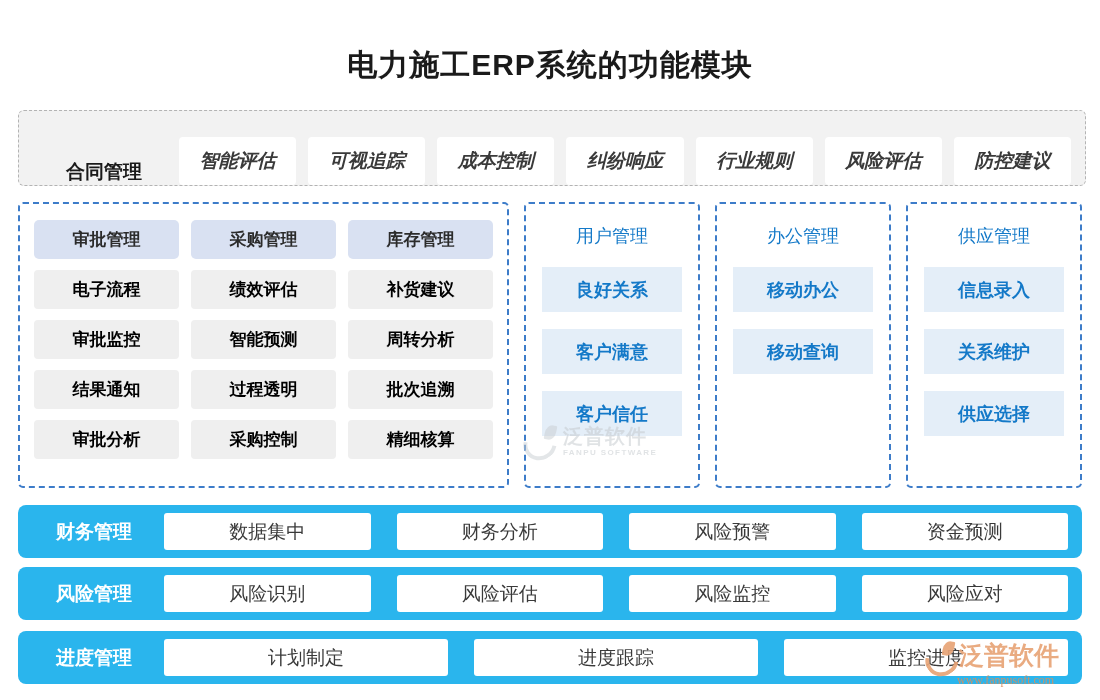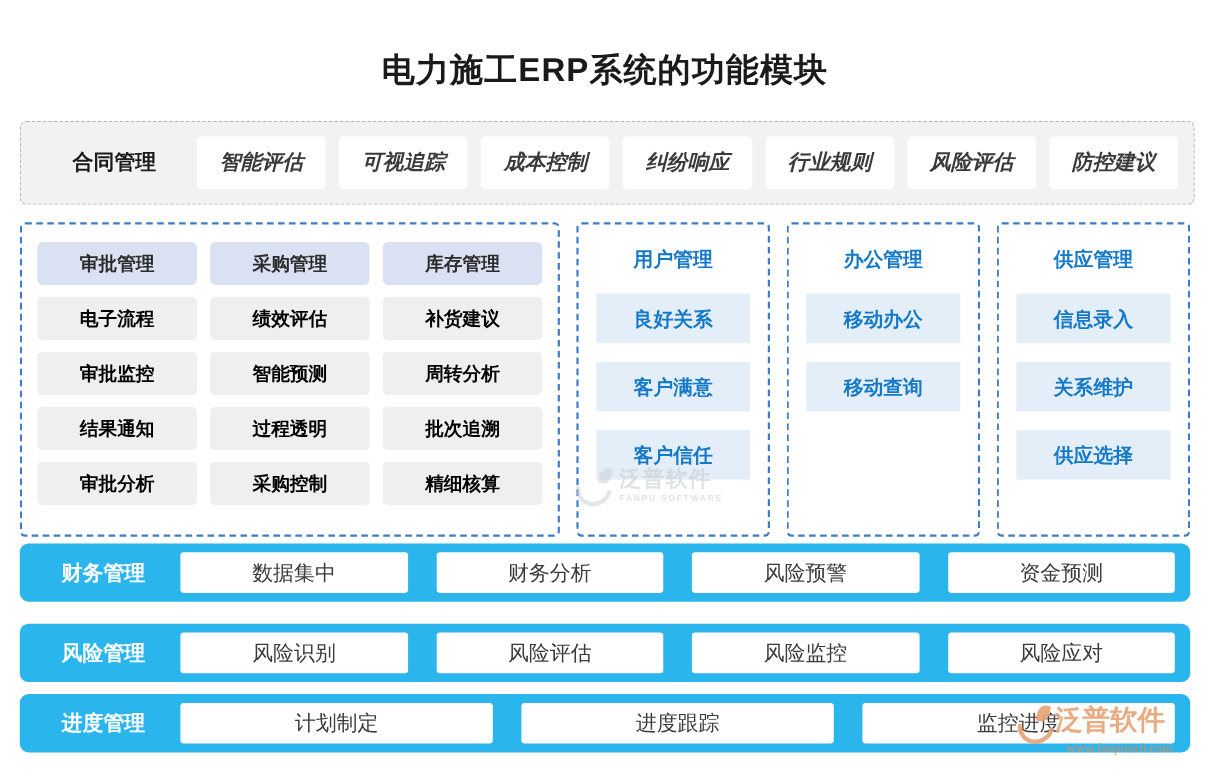--- a/index.html
+++ b/index.html
@@ -33,21 +33,21 @@
     position: absolute;
     left: 18px;
     top: 110px;
     width: 1068px;
     height: 76px;
     box-sizing: border-box;
     background: #f2f2f2;
     border: 1px dashed #b3b3b3;
     border-radius: 6px;
     display: flex;
-    align-items: center;
+    align-items: flex-end;
     padding: 0 10px;
   }
   .contract-label {
     flex: 0 0 auto;
     width: 150px;
     text-align: center;
     font-size: 19px;
     font-weight: bold;
     color: #1a1a1a;
   }
@@ -135,21 +135,21 @@
     display: flex;
     flex-direction: column;
     gap: 17px;
   }
   .panel-blue .blue-head {
     height: 28px;
     display: flex;
     align-items: center;
     justify-content: center;
     font-size: 18px;
-    font-weight: bold;
+    font-weight: normal;
     color: #1479c8;
   }
   .panel-blue .blue-item {
     height: 45px;
     background: #e4eef8;
     display: flex;
     align-items: center;
     justify-content: center;
     font-size: 18px;
     font-weight: bold;
@@ -162,21 +162,21 @@
     left: 18px;
     width: 1064px;
     height: 53px;
     box-sizing: border-box;
     background: #2ab5ed;
     border-radius: 8px;
     display: flex;
     align-items: center;
     padding: 0 14px 0 6px;
   }
-  .cyan-row.r1 { top: 494px; }
+  .cyan-row.r1 { top: 505px; }
   .cyan-row.r2 { top: 567px; }
   .cyan-row.r3 { top: 631px; }
 
   .cyan-label {
     flex: 0 0 auto;
     width: 140px;
     text-align: center;
     font-size: 19px;
     font-weight: bold;
     color: #ffffff;
@@ -249,21 +249,21 @@
   .wm-corner .wm-cn {
     font-size: 25px;
     font-weight: bold;
     color: #e8a477;
     letter-spacing: 0px;
     line-height: 1;
   }
   .wm-corner .wm-url {
     font-size: 12px;
     color: #d98f5e;
-    margin-left: 44px;
+    margin-left: 32px;
     margin-top: 3px;
     font-family: "Liberation Serif", serif;
   }
 
   
   .logo-swoosh {
     position: absolute;
     left: 0; top: 4px;
     width: 26px; height: 24px;
     border: 4px solid currentColor;

